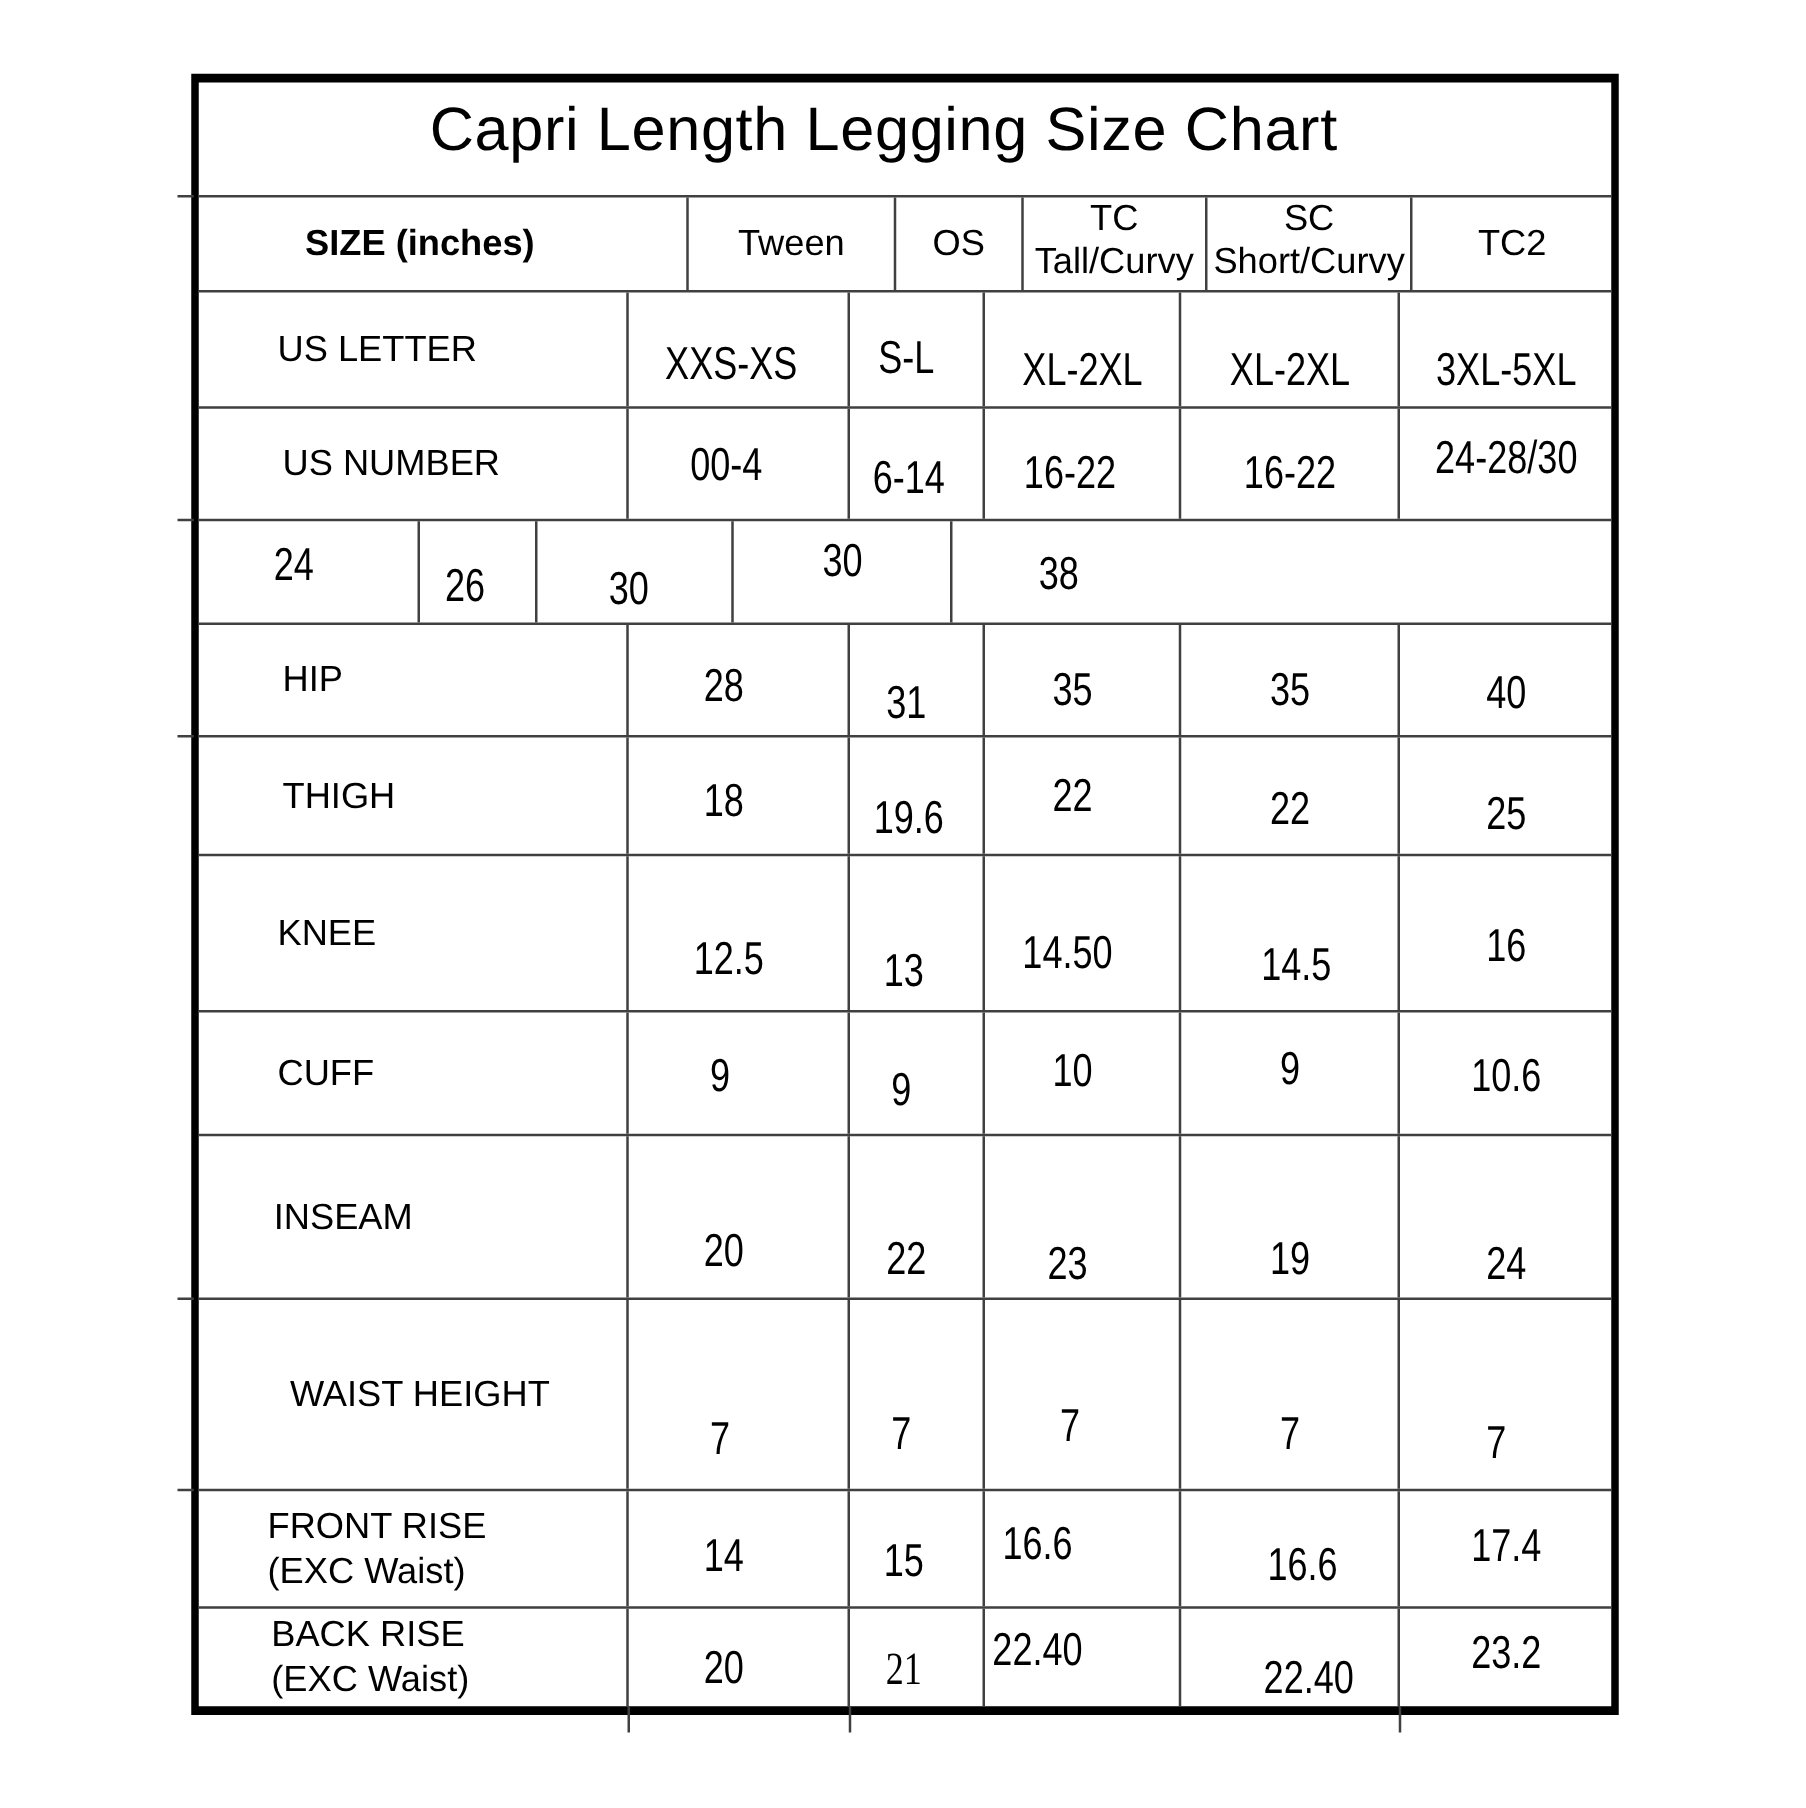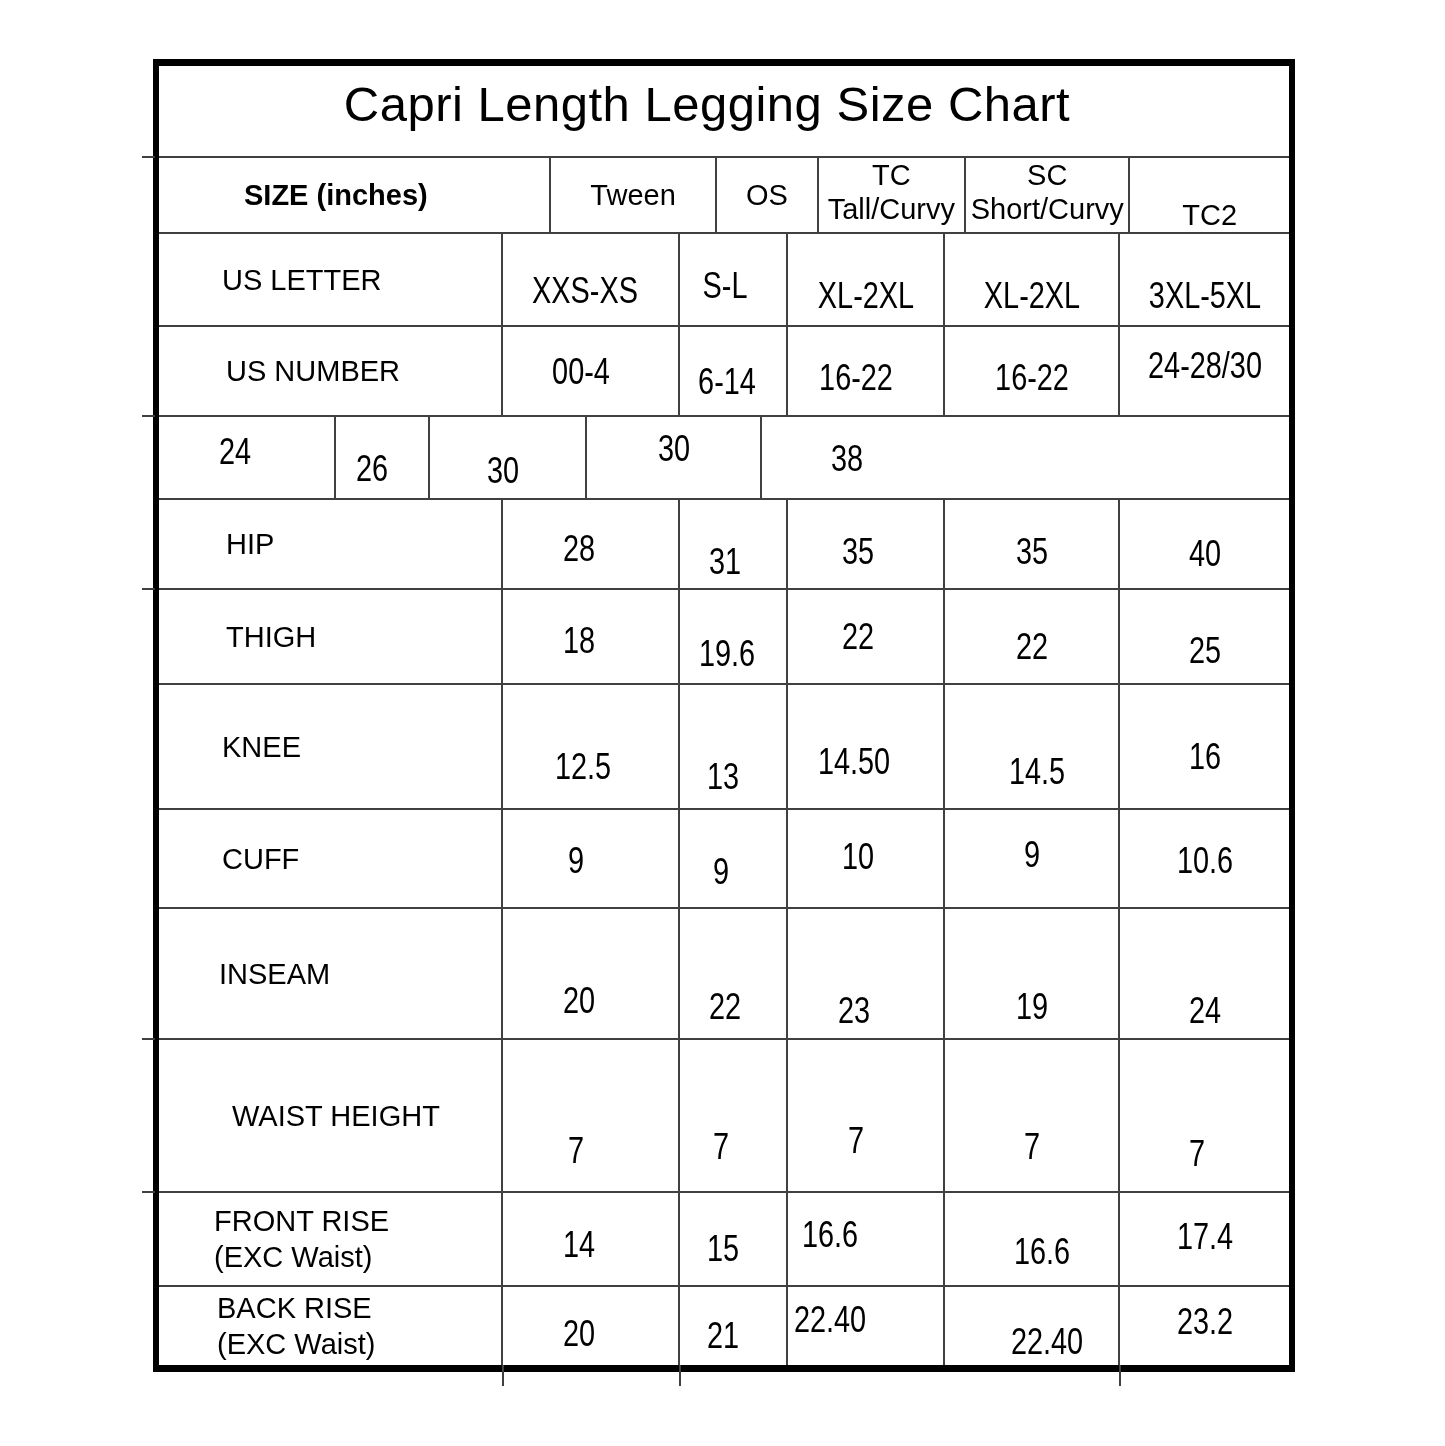--- a/index.html
+++ b/index.html
@@ -35,21 +35,21 @@
   .row {
     display: flex;
     border-top: 2px solid #404040;
     position: relative;
   }
   .cell {
     position: relative;
     border-right: 2px solid #404040;
     height: 100%;
   }
-  .cell:last-child { border-right: none; justify-content: flex-end; }
+  .cell:last-child { border-right: none; }
   .label-cell {
     display: flex;
     flex-direction: column;
     justify-content: center;
     font-size: 29px;
     line-height: 36px;
   }
   .hc {
     display: flex;
     flex-direction: column;
@@ -319,21 +319,21 @@
         </div>
       </div>
       <div class="row" style="height: 80px;">
         <div class="cell label-cell" style="width: 344px; padding-left: 58px;">
           <span>BACK RISE</span>
           <span>(EXC Waist)</span>
         </div>
         <div class="cell" style="width: 177px;">
           <span class="val" style="bottom: 10px; --dx: -12px;">20</span>
         </div>
-        <div class="cell" style="width: 108px;">
+        <div class="cell" style="width: 108px; font-family: Liberation Serif, serif;">
           <span class="val" style="bottom: 8px; --dx: -10px;">21</span>
         </div>
         <div class="cell" style="width: 157px;">
           <span class="val" style="bottom: 24px; --dx: -36px;">22.40</span>
         </div>
         <div class="cell" style="width: 175px;">
           <span class="val" style="bottom: 2px; --dx: 15px;">22.40</span>
         </div>
         <div class="cell" style="width: 169px;">
           <span class="val" style="bottom: 22px; --dx: 0px;">23.2</span>

